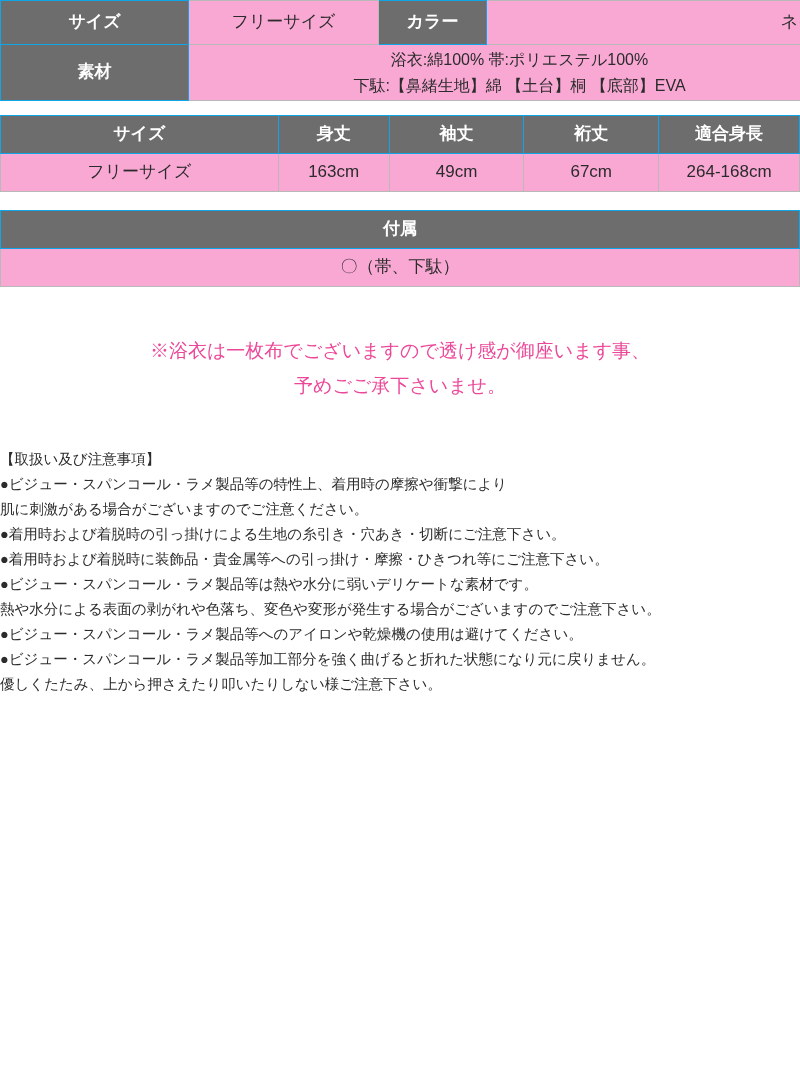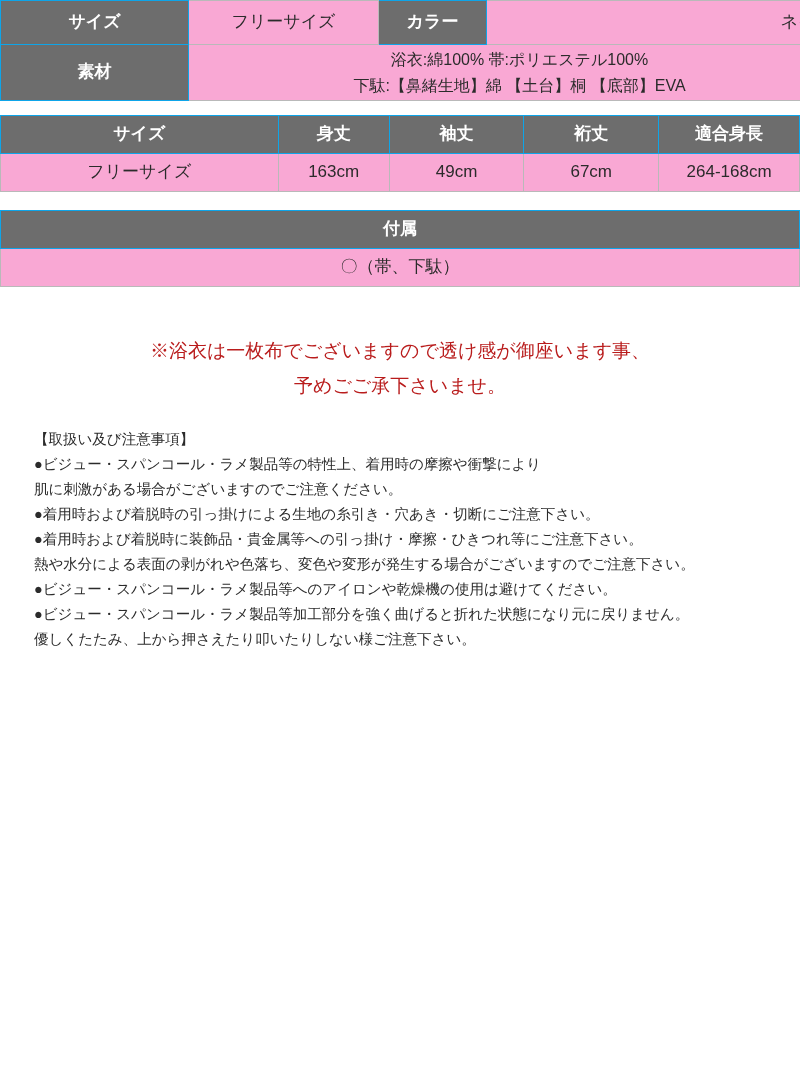--- a/index.html
+++ b/index.html
@@ -72,27 +72,26 @@
   .t2 .s5 { width: 137px; }
   .t2 .row2 td { height: 38px; }
 
   
   .t3 td { height: 38px; }
 
   .notice {
     text-align: center;
     font-size: 19px;
     line-height: 1.85;
-    color: #b91c1c;
+    color: #ec4899;
     margin-top: 46px;
   }
 
   .care {
-    margin-top: 24px;
-    padding-left: 34px;
+    margin-top: 44px;
     padding-right: 20px;
     font-size: 14.5px;
     line-height: 1.72;
     color: #2b2b2b;
   }
   .care .ln { white-space: pre; }
 </style>
 </head>
 <body>
 
@@ -154,19 +153,20 @@
     <div>※浴衣は一枚布でございますので透け感が御座います事、</div>
     <div>予めごご承下さいませ。</div>
   </div>
 
   <div class="care">
     <div class="ln">【取扱い及び注意事項】</div>
     <div class="ln">●ビジュー・スパンコール・ラメ製品等の特性上、着用時の摩擦や衝撃により</div>
     <div class="ln">肌に刺激がある場合がございますのでご注意ください。</div>
     <div class="ln">●着用時および着脱時の引っ掛けによる生地の糸引き・穴あき・切断にご注意下さい。</div>
     <div class="ln">●着用時および着脱時に装飾品・貴金属等への引っ掛け・摩擦・ひきつれ等にご注意下さい。</div>
+    <div class="ln">●ビジュー・スパンコール・ラメ製品等は熱や水分に弱いデリケートな素材です。</div>
     <div class="ln">熱や水分による表面の剥がれや色落ち、変色や変形が発生する場合がございますのでご注意下さい。</div>
     <div class="ln">●ビジュー・スパンコール・ラメ製品等へのアイロンや乾燥機の使用は避けてください。</div>
     <div class="ln">●ビジュー・スパンコール・ラメ製品等加工部分を強く曲げると折れた状態になり元に戻りません。</div>
     <div class="ln">優しくたたみ、上から押さえたり叩いたりしない様ご注意下さい。</div>
   </div>
 
 </div>
 
 </body></html>

